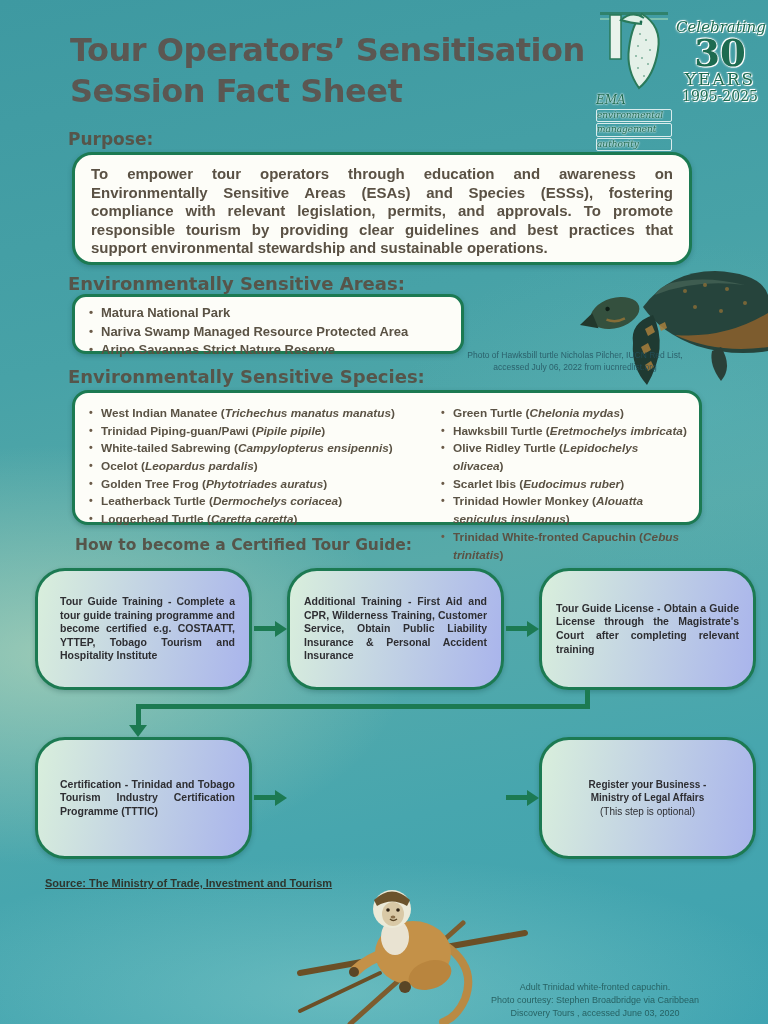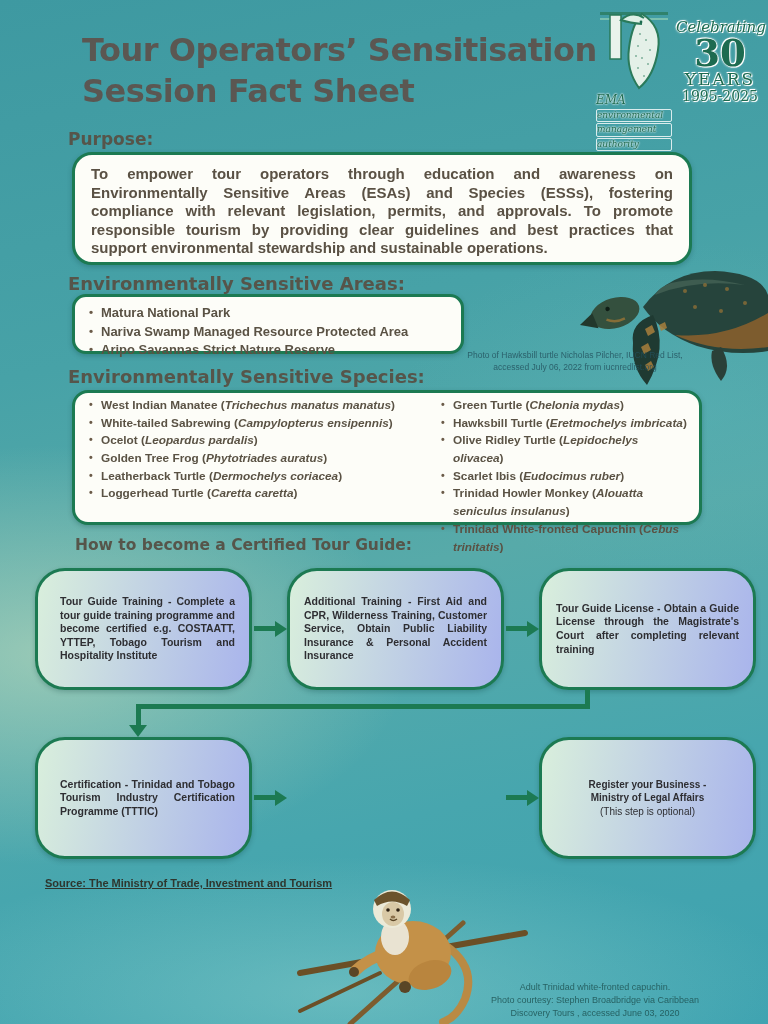--- a/index.html
+++ b/index.html
@@ -8,21 +8,21 @@
     font-family:"Liberation Sans", sans-serif;
     background:
       radial-gradient(ellipse 520px 300px at 6% 64%, rgba(205,226,193,.55), rgba(205,226,193,0) 70%),
       radial-gradient(ellipse 640px 190px at 45% 97%, rgba(150,214,208,.45), rgba(150,214,208,0) 72%),
       radial-gradient(ellipse 420px 240px at 90% 40%, rgba(90,180,186,.35), rgba(90,180,186,0) 70%),
       linear-gradient(168deg,#3e99a1 0%,#47a2a7 32%,#57aaa9 55%,#47a6ae 76%,#3da2b0 100%);
   }
   .abs{position:absolute;}
   
   .title{
-    left:82px; top:30px; width:540px;
+    left:70px; top:30px; width:540px;
     font-family:"DejaVu Sans", sans-serif; font-weight:bold;
     font-size:32px; line-height:1.28; color:#5b5752; letter-spacing:-.5px;
   }
   .logo{ top:6px; right:4px; width:170px; display:flex; gap:2px; color:var(--logo-green,#1d6b50); }
   .logo-left{ width:80px; text-align:left; }
   .ema-script{ font-family:"DejaVu Serif", serif; font-style:italic; margin-top:-4px;}
   .ema-script div{
     font-size:9px; line-height:1.25; border:1px solid rgba(255,255,255,.8); border-radius:2px;
     margin:1px 2px; text-shadow:0 0 2px #fff,0 0 2px #fff;
   }
@@ -40,21 +40,21 @@
   .h-species{ left:68px; top:366px; font-size:18px;}
   .h-guide{ left:75px; top:536px; font-size:15.5px;}
   
   .whitebox{
     background:#fdfdf8; border:3px solid var(--accent-green,#1c7a52);
     border-radius:20px; box-shadow:0 2px 5px rgba(0,50,50,.25); box-sizing:border-box;
   }
   .purpose-box{ left:72px; top:152px; width:620px; height:113px; padding:10px 16px; }
   .purpose-box p{ margin:0; font-size:15px; font-weight:bold; color:#5a5144; line-height:1.24; text-align:justify;}
   .areas-box{ left:72px; top:294px; width:392px; height:60px; padding:7px 10px 7px 4px; border-radius:14px;}
-  .species-box{ left:72px; top:390px; width:630px; height:135px; padding:4px 8px 8px 4px; border-radius:16px; display:flex;}
+  .species-box{ left:72px; top:390px; width:630px; height:135px; padding:12px 8px 8px 4px; border-radius:16px; display:flex;}
   ul.blist{ margin:0; padding:0 0 0 22px; list-style:none; }
   ul.blist li{ position:relative; font-weight:bold; color:#5a5244; }
   ul.blist li::before{ content:"•"; position:absolute; left:-12px; top:0; color:#6a5a48; font-size:90%;}
   .areas-box li{ font-size:13px; line-height:1.43;}
   .species-col li{ font-size:11.8px; line-height:1.5; }
   .species-col-left{ width:330px; }
   .species-col-right{ flex:1; }
   
   .caption{ font-size:8.5px; line-height:1.45; text-align:center; color:rgba(35,80,92,.8);}
   .turtle-caption{ left:425px; top:349px; width:300px;}
@@ -174,20 +174,21 @@
   </svg>
   <div class="abs caption turtle-caption">
     <div>Photo of Hawksbill turtle Nicholas Pilcher, IUCN Red List,</div>
     <div>accessed July 06, 2022 from iucnredlist.org</div>
   </div>
 
   <div class="abs h h-species">Environmentally Sensitive Species:</div>
   <div class="abs whitebox species-box">
     <ul class="blist species-col species-col-left">
         <li>West Indian Manatee (<i>Trichechus manatus manatus</i>)</li>
+        <li>Trinidad Piping-guan/Pawi (<i>Pipile pipile</i>)</li>
         <li>White-tailed Sabrewing (<i>Campylopterus ensipennis</i>)</li>
         <li>Ocelot (<i>Leopardus pardalis</i>)</li>
         <li>Golden Tree Frog (<i>Phytotriades auratus</i>)</li>
         <li>Leatherback Turtle (<i>Dermochelys coriacea</i>)</li>
         <li>Loggerhead Turtle (<i>Caretta caretta</i>)</li>
       </ul>
     <ul class="blist species-col species-col-right">
         <li>Green Turtle (<i>Chelonia mydas</i>)</li>
         <li>Hawksbill Turtle (<i>Eretmochelys imbricata</i>)</li>
         <li>Olive Ridley Turtle (<i>Lepidochelys olivacea</i>)</li>

